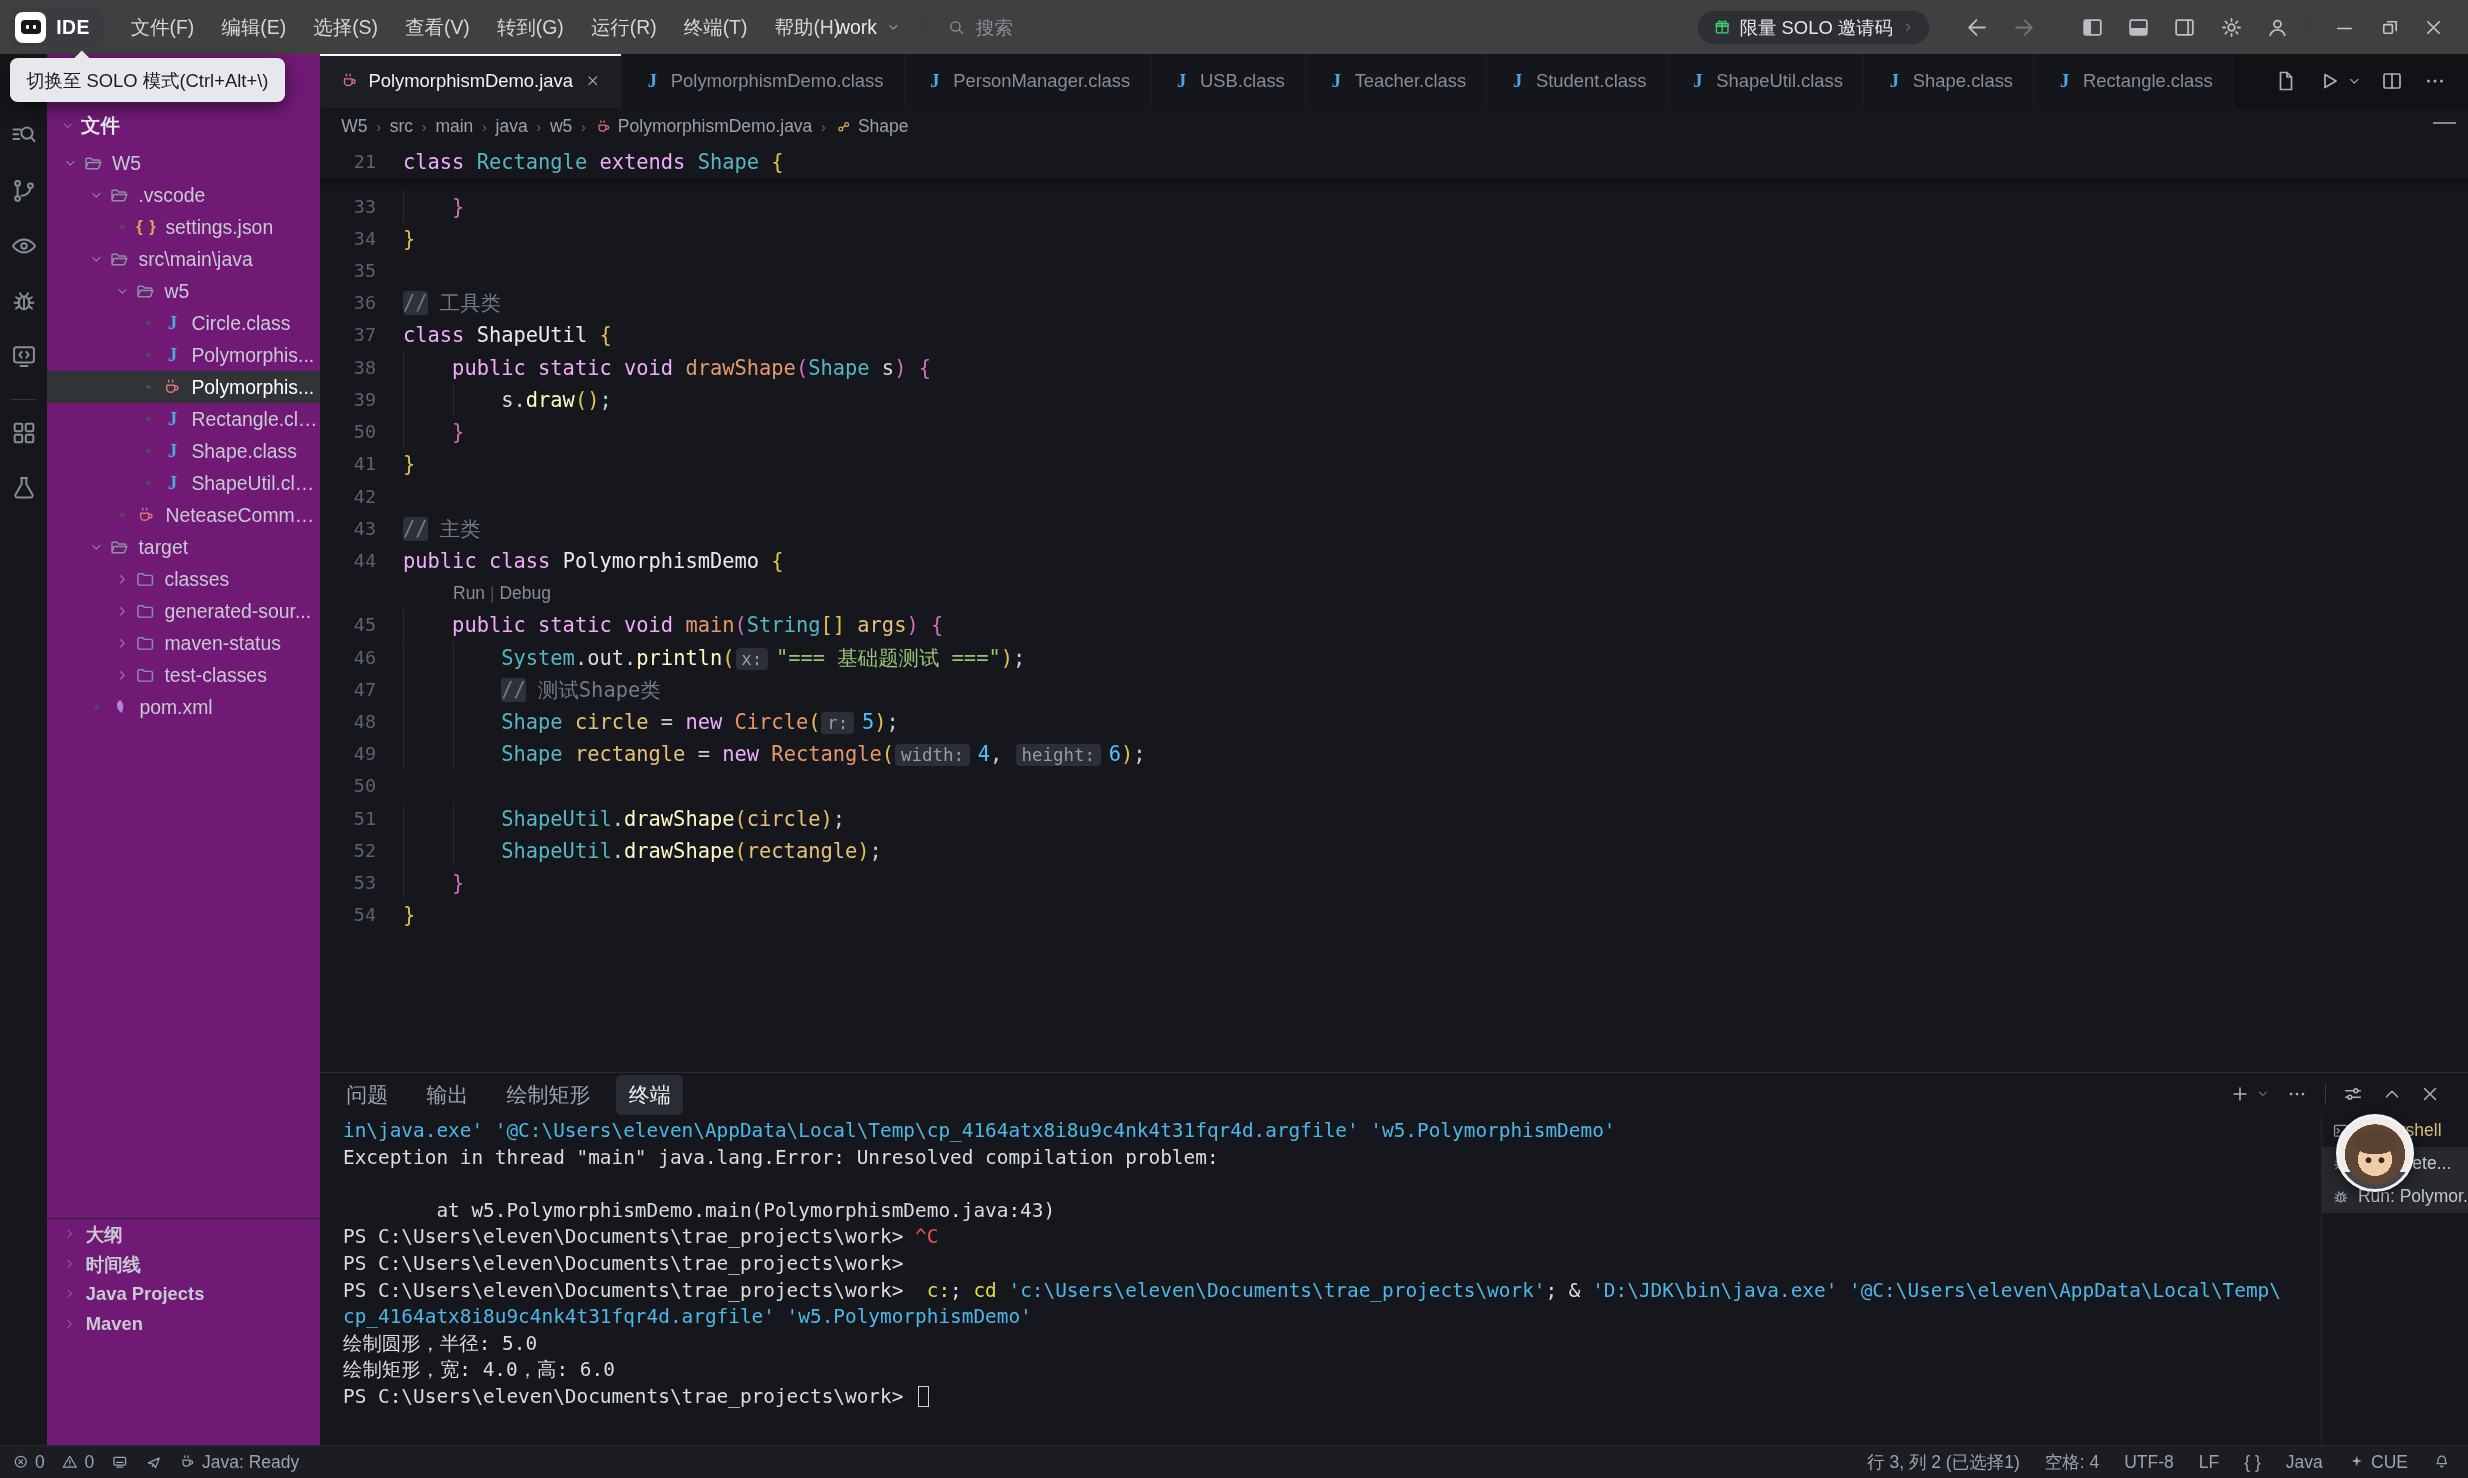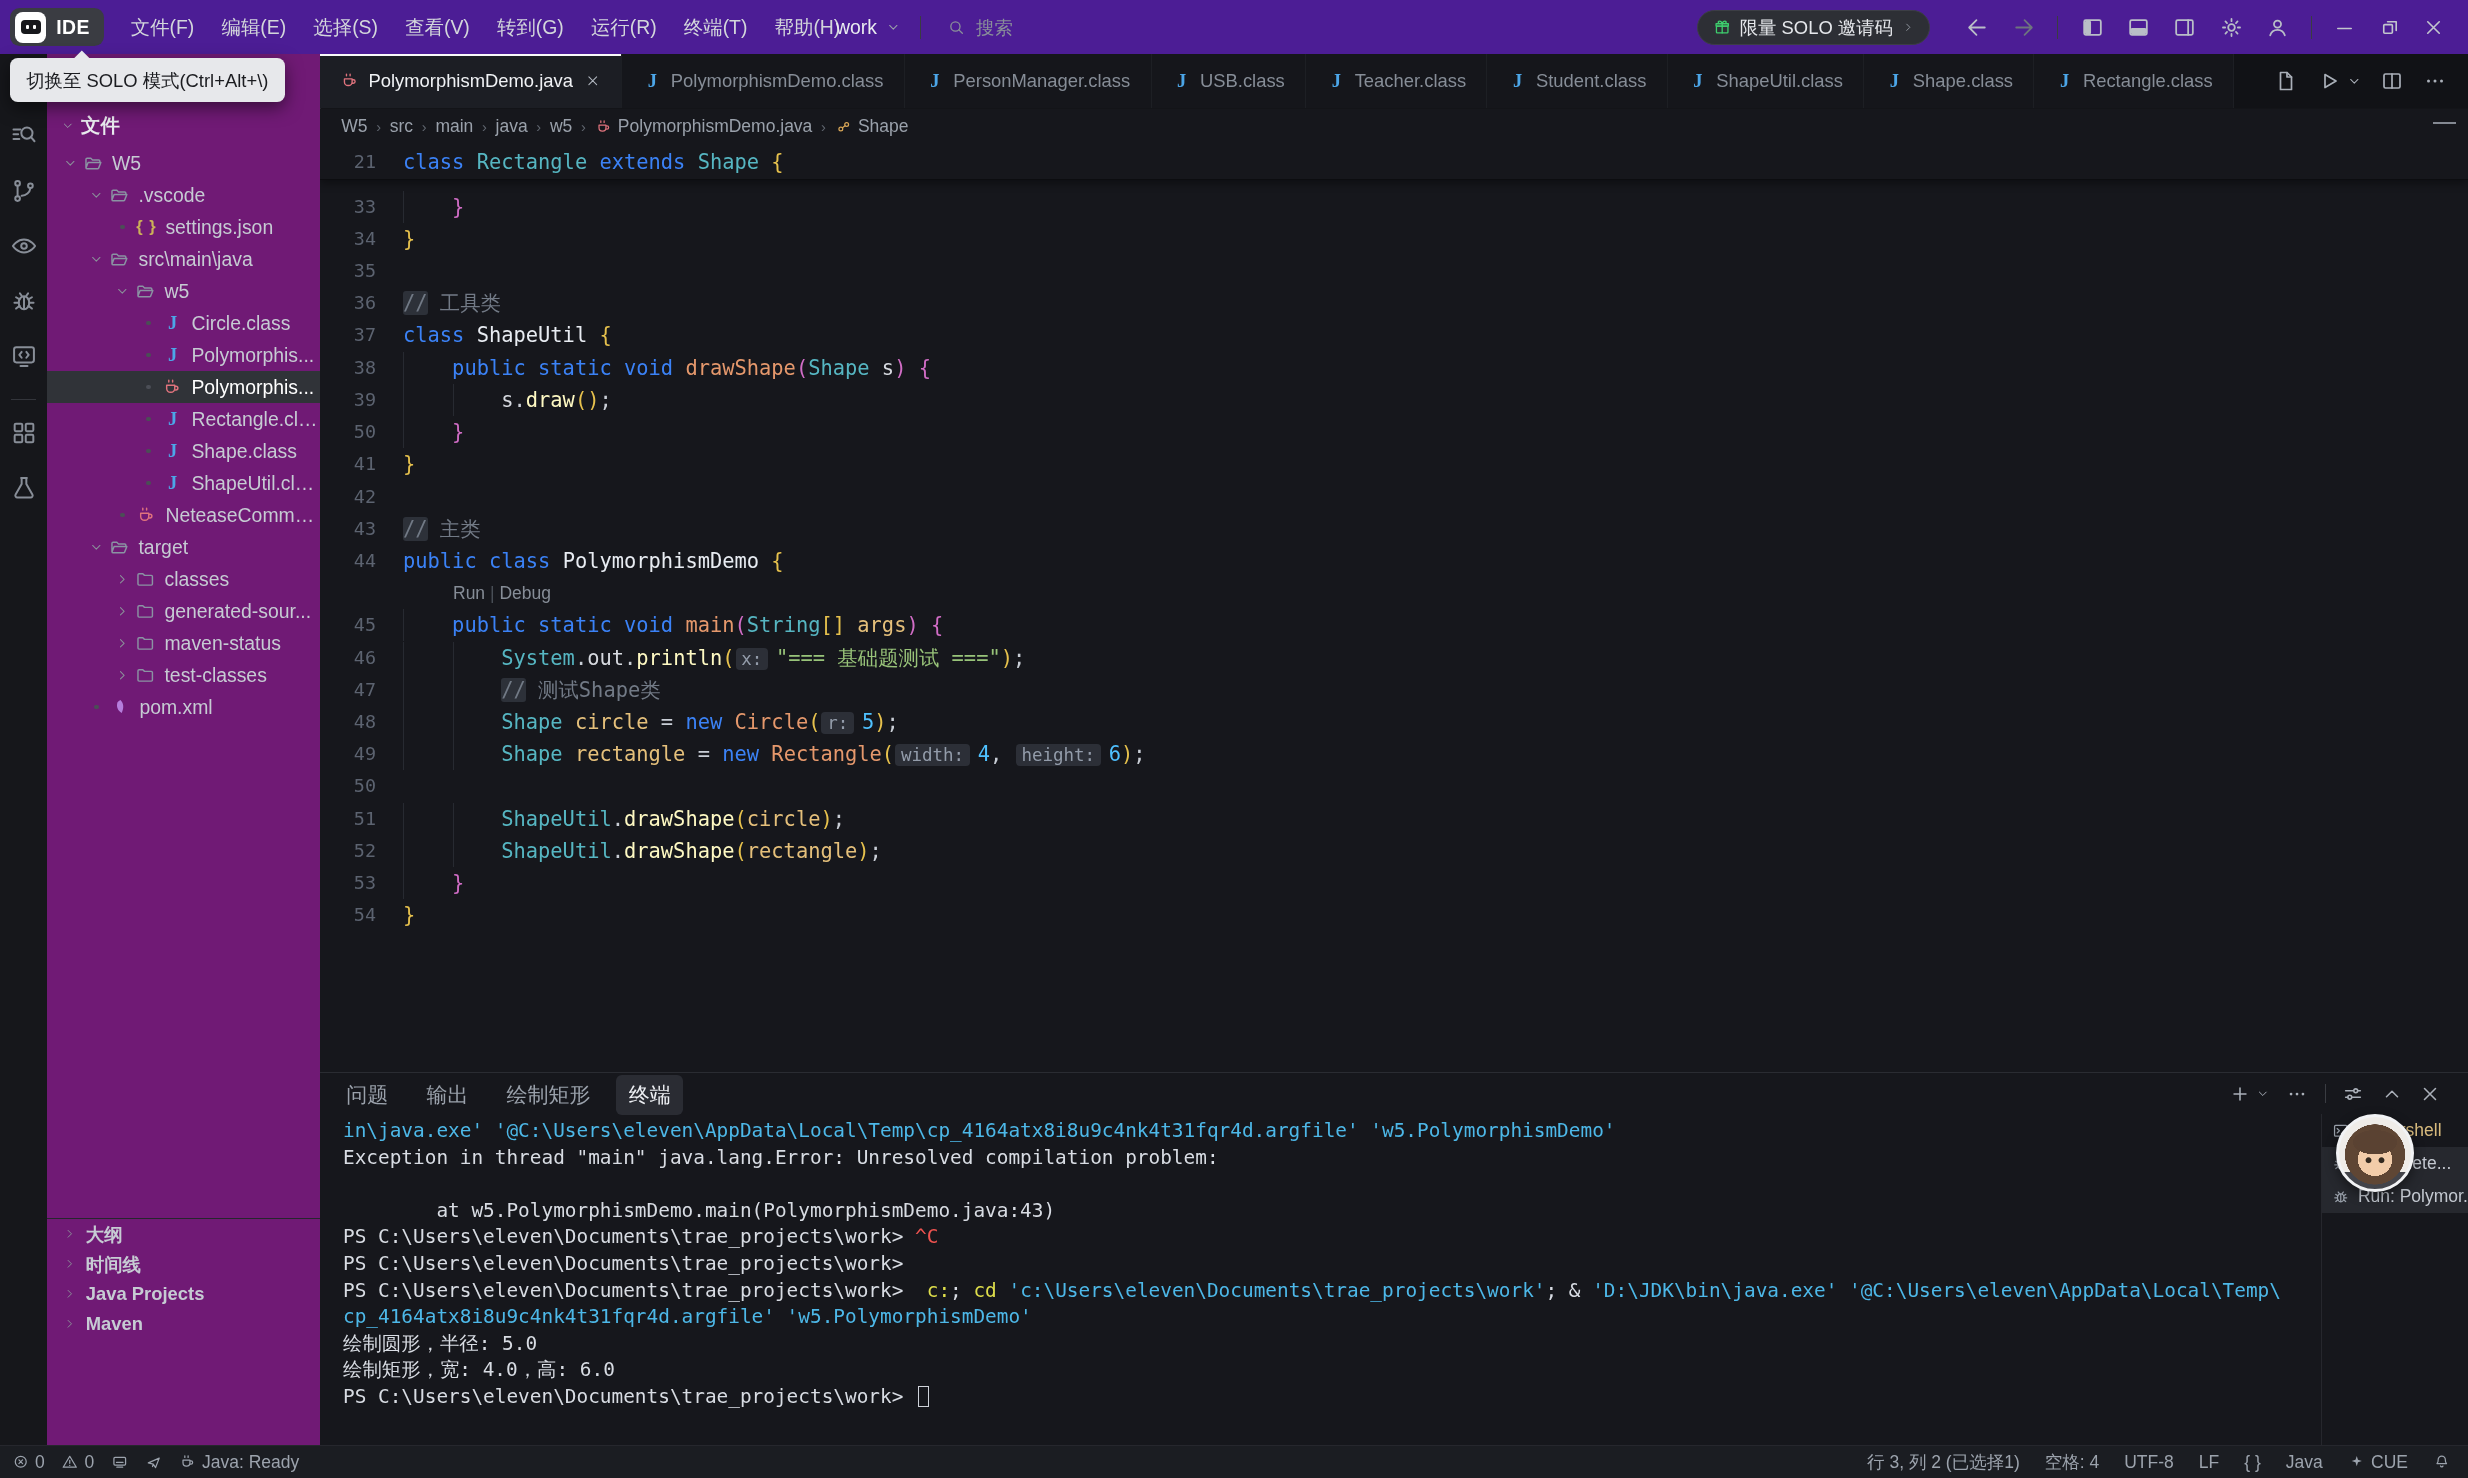--- a/index.html
+++ b/index.html
@@ -2,21 +2,21 @@
 <html><head>
 <meta charset="utf-8">
 <style>
   * { margin:0; padding:0; box-sizing:border-box; }
   html,body { width:2469px; height:1479px; background:#131418; overflow:hidden;
     font-family:"Liberation Sans", sans-serif; -webkit-font-smoothing:antialiased; }
   .icon{display:inline-flex;align-items:center;justify-content:center;flex:none}
   .icon svg{width:100%;height:100%;display:block}
 
   
-  .titlebar{position:absolute;left:0;top:0;right:0;height:54px;background:#4c1d95;display:flex;align-items:center;z-index:30}
+  .titlebar{position:absolute;left:0;top:0;right:0;height:54px;background:#404040;display:flex;align-items:center;z-index:30}
   .logo-chip{display:flex;align-items:center;gap:9.7px;background:#3a3c42;border-radius:9.7px;padding:3.9px 13.6px 3.9px 5.8px;margin-left:9.7px}
   .logo-box{width:31px;height:31px;background:#ffffff;border-radius:7.8px;position:relative;flex:none}
   .logo-face{position:absolute;left:5.8px;top:8.7px;width:19.4px;height:13.6px;background:#17181c;border-radius:3.9px}
   .logo-face::before,.logo-face::after{content:"";position:absolute;top:4.9px;width:2.9px;height:3.9px;background:#fff;border-radius:1px}
   .logo-face::before{left:4.9px}.logo-face::after{right:4.9px}
   .logo-text{color:#fff;font-weight:700;font-size:19.4px;letter-spacing:0.5px}
   .menus{display:flex;margin-left:13.6px}
   .menu-item{padding:0 13.6px;font-size:19.4px;color:#d3d6db;line-height:54px;border-radius:5.8px;cursor:default}
   .ws{position:absolute;left:836px;top:0;height:54px;display:flex;gap:8.7px;color:#e9ebef;font-size:19.4px;align-items:center}
   .ws .icon{width:14.6px;height:14.6px;color:#9aa0a9}
@@ -78,21 +78,21 @@
   .mm-dash{position:absolute;right:11.6px;top:12.6px;width:23px;height:2.9px;background:#aab0b9;opacity:.75}
 
   
   .code{position:absolute;left:320px;top:144px;right:0;height:929px;background:#16171c;overflow:hidden}
   .sticky{position:absolute;top:0;left:0;right:0;height:36px;background:#16171c;box-shadow:0 3.9px 8.7px rgba(0,0,0,.4);z-index:5;border-bottom:1px solid #0c0d10}
   .cl{position:absolute;left:0;right:0;height:32px}
   .ln{position:absolute;left:0;width:56px;text-align:right;color:#5c6370;font:18.4px/32px "DejaVu Sans Mono",monospace}
   .ct{position:absolute;left:83px;font:20.4px/32px "DejaVu Sans Mono",monospace;white-space:pre;color:#d4d8df}
   .guide{position:absolute;top:0;bottom:0;width:1px;background:#272a31}
   .lens{position:absolute;left:133px;font-size:17.5px;color:#868d97;line-height:32px}
-  .tok-kw{color:#3b82f6}
+  .tok-kw{color:#f0abfc}
   .tok-ty{color:#56b6c2}
   .tok-td{color:#e8ecf2}
   .tok-mc{color:#fef9c3}
   .tok-md{color:#e5986c}
   .tok-st{color:#98c379}
   .tok-nu{color:#4fc1ff}
   .tok-va{color:#e5c07b}
   .tok-pm{color:#d7dae0}
   .tok-pu{color:#c9ced6}
   .tok-cm{color:#727a86}

